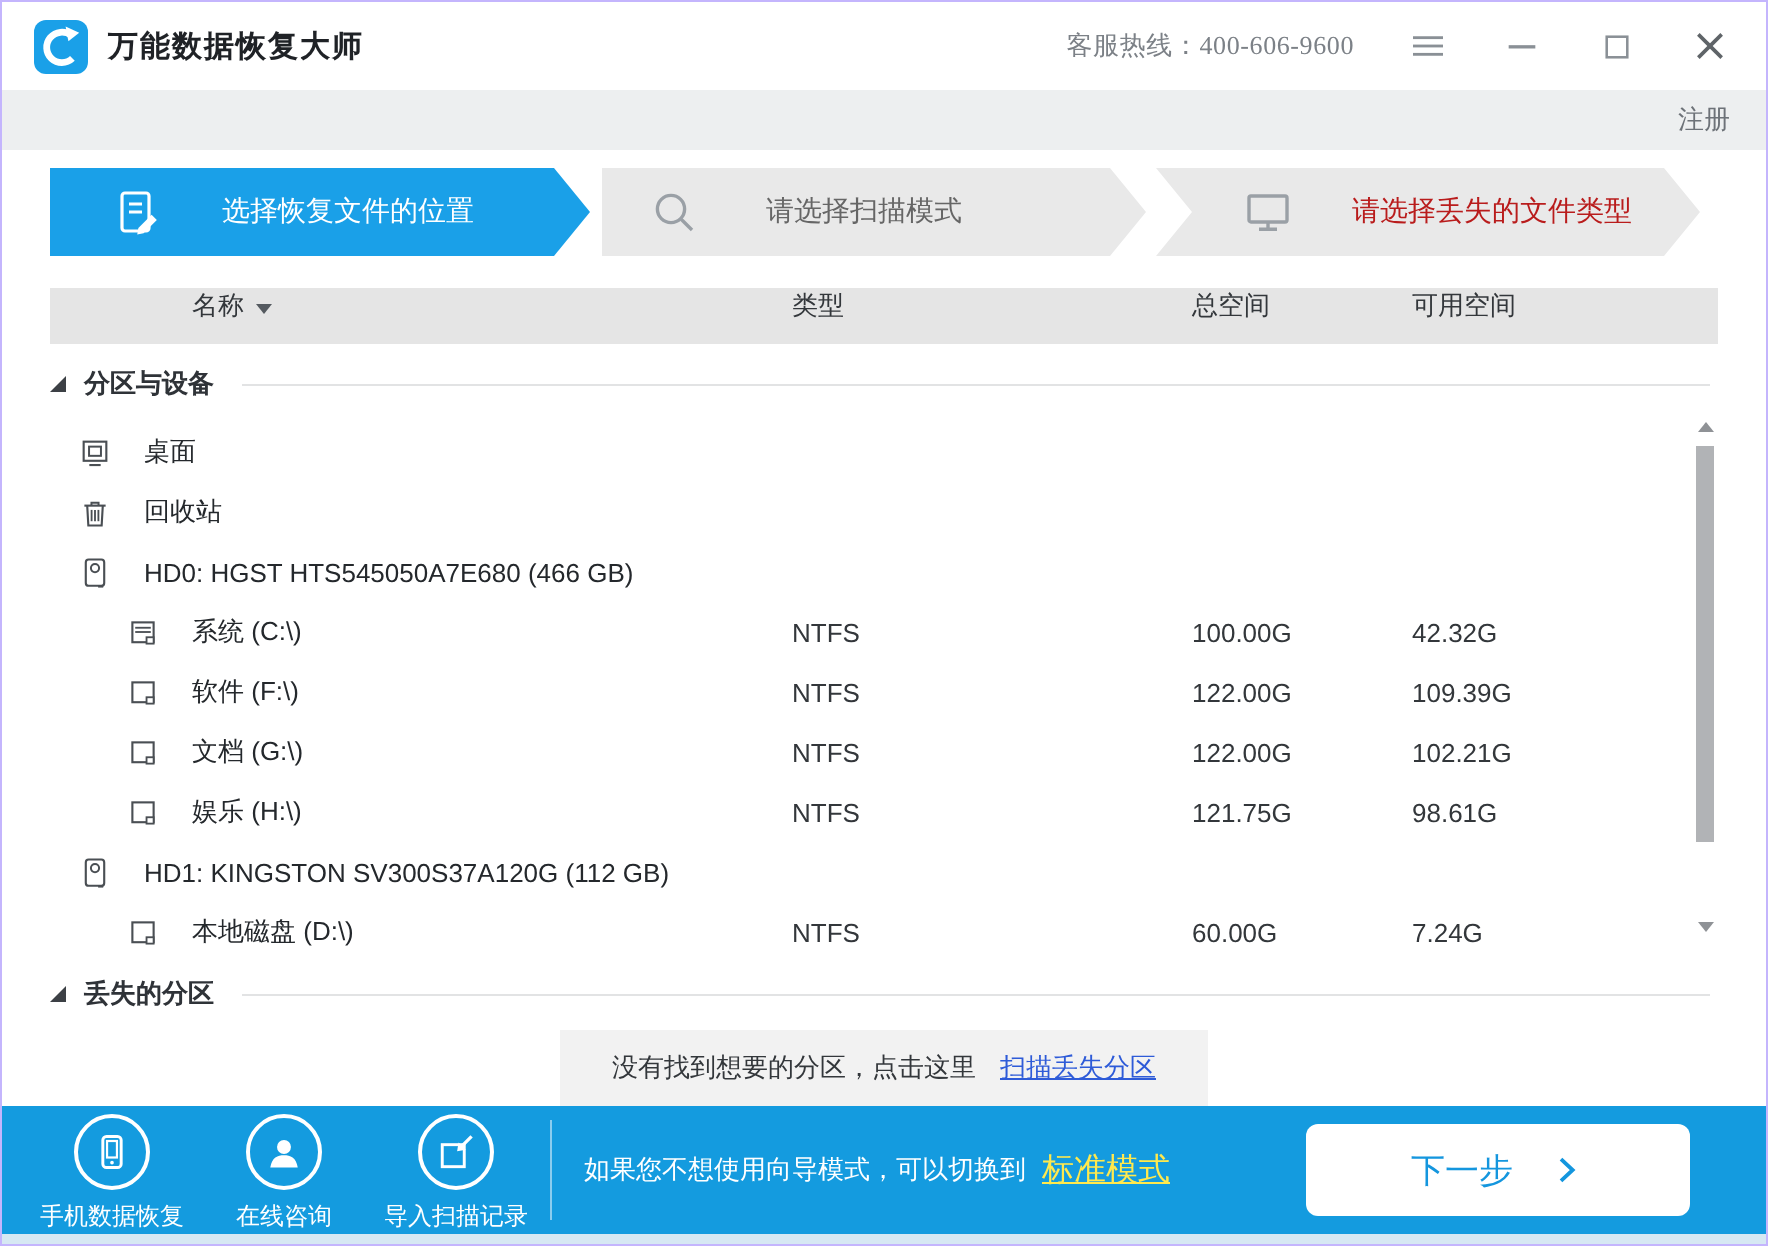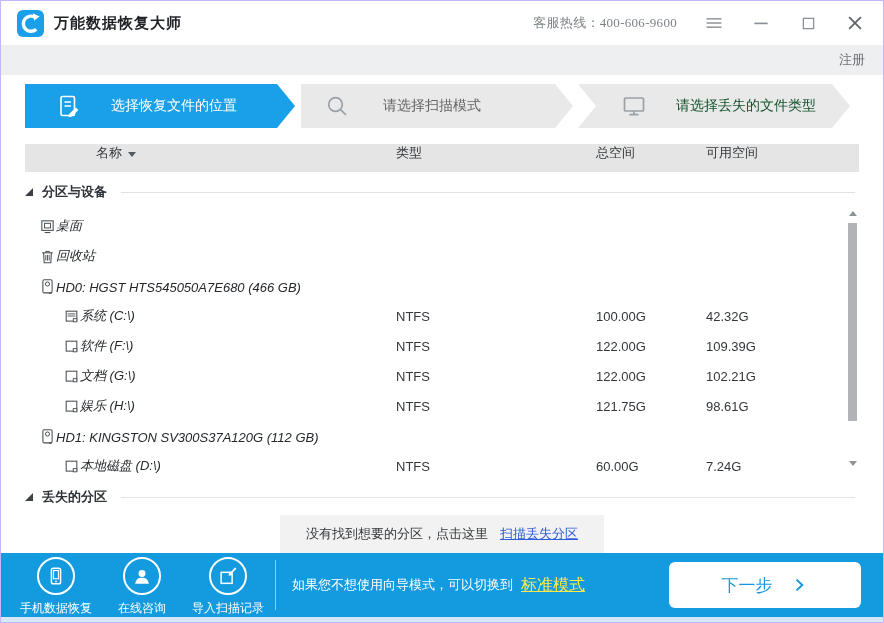--- a/index.html
+++ b/index.html
@@ -20,38 +20,38 @@
   .register { font-size:13px; color:#6d7278; cursor:pointer; }
 
   
   .steps { display:flex; margin:9px 24px 0 24px; height:44px; }
   .step { height:44px; display:flex; align-items:center; font-size:14px; }
   .step .step-icon { display:flex; }
   .step-1 { width:270px; background:#1aa0e8; color:#fff; padding-left:32px; gap:30px;
             clip-path:polygon(0 0, calc(100% - 18px) 0, 100% 50%, calc(100% - 18px) 100%, 0 100%); }
   .step-2 { width:272px; background:#e9e9e9; color:#666; padding-left:24px; gap:34px; margin-left:6px;
             clip-path:polygon(0 0, calc(100% - 18px) 0, 100% 50%, calc(100% - 18px) 100%, 0 100%); }
-  .step-3 { width:272px; background:#e9e9e9; color:#14532d; padding-left:44px; gap:30px; margin-left:5px;
+  .step-3 { width:272px; background:#e9e9e9; color:#b91c1c; padding-left:44px; gap:30px; margin-left:5px;
             clip-path:polygon(0 0, calc(100% - 18px) 0, 100% 50%, calc(100% - 18px) 100%, 0 100%, 18px 50%); }
 
   
   .thead { margin:16px 24px 0 24px; height:28px; background:#e5e5e5; display:flex; align-items:flex-start; font-size:13px; color:#33373b; }
   .hcol-name { width:371px; padding-left:71px; display:flex; align-items:center; gap:6px; }
   .hcol-type { width:200px;font-family:Liberation Mono, monospace; } .hcol-total { width:110px; } .hcol-free { flex:1; }
   .sort-tri { width:0; height:0; border-left:4px solid transparent; border-right:4px solid transparent; border-top:5px solid #555a60; margin-top:2px; }
 
   
   .sect { margin:11px 24px 0 24px; height:18px; display:flex; align-items:center; font-size:13px; font-weight:bold; color:#2f3338; }
   .sect .tri { width:8px; height:8px; background:#3c4045; clip-path:polygon(100% 0,100% 100%,0 100%); margin-right:9px; }
   .sect .line { flex:1; height:1px; background:#e2e3e4; margin-left:14px; margin-right:4px; }
 
   
   .list { position:relative; margin:0 24px; height:276px; overflow:hidden; padding-top:10px; }
   .row { height:30px; display:flex; align-items:center; font-size:13px; color:#24282c; cursor:default; }
-  .cell-name { width:371px; display:flex; align-items:flex-end; gap:0;font-style:italic; }
+  .cell-name { width:371px; display:flex; align-items:center; gap:16px; }
   .lvl0 { padding-left:14px; } .lvl1 { padding-left:38px; }
   .cell-type { width:200px; color:#33373b; } .cell-total { width:110px; color:#33373b; } .cell-free { flex:1; color:#33373b; }
   .ricon { width:17px; height:17px; flex:0 0 auto; display:flex; }
   .ricon svg { width:17px; height:17px; }
 
   
   .scrollbar { position:absolute; right:0; top:10px; width:12px; height:262px; }
   .sb-up { position:absolute; top:0; left:2px; width:0; height:0; border-left:4px solid transparent; border-right:4px solid transparent; border-bottom:5px solid #8f9296; }
   .sb-thumb { position:absolute; top:12px; left:1px; width:9px; height:198px; background:#b1b3b6; }
   .sb-down { position:absolute; top:250px; left:2px; width:0; height:0; border-left:4px solid transparent; border-right:4px solid transparent; border-top:5px solid #8f9296; }
@@ -62,21 +62,21 @@
   .scan-link { color:#2e5bd8; text-decoration:underline; margin-left:12px; cursor:pointer; }
 
   
   .footer { position:absolute; left:0; right:0; bottom:5px; height:64px; background:#149bdf; display:flex; align-items:center; padding-left:12px; }
   .footer-strip { position:absolute; left:0; right:0; bottom:0; height:5px; background:#d6e8f3; }
   .tool-btn { width:86px; display:flex; flex-direction:column; align-items:center; color:#fff; font-size:12px; cursor:pointer; padding-top:3px; }
   .tool-circle { width:38px; height:38px; border:2px solid #fff; border-radius:50%; display:flex; align-items:center; justify-content:center; margin-bottom:5px; }
   .v-divider { width:1px; height:50px; background:rgba(255,255,255,.5); margin:0 16px 0 4px; }
   .mode-text { color:#fff; font-size:13px; }
   .mode-link { color:#ffe94d; text-decoration:underline; margin-left:8px; cursor:pointer; }
-  .next-btn { margin-left:auto; margin-right:22px; width:192px; height:46px; background:#fff; border:none; border-radius:6px;
+  .next-btn { margin-left:auto; margin-right:38px; width:192px; height:46px; background:#fff; border:none; border-radius:6px;
               display:flex; align-items:center; justify-content:center; gap:16px; color:#1496de; font-size:17px; cursor:pointer; }
   .hidden-defs { position:absolute; width:0; height:0; overflow:hidden; }
 </style>
 </head>
 <body>
 
 <svg class="hidden-defs" xmlns="http://www.w3.org/2000/svg">
   <defs>
     <symbol id="sym-logo" viewBox="0 0 27 27">
       <rect width="27" height="27" rx="6" fill="#1aa0e8"></rect>

